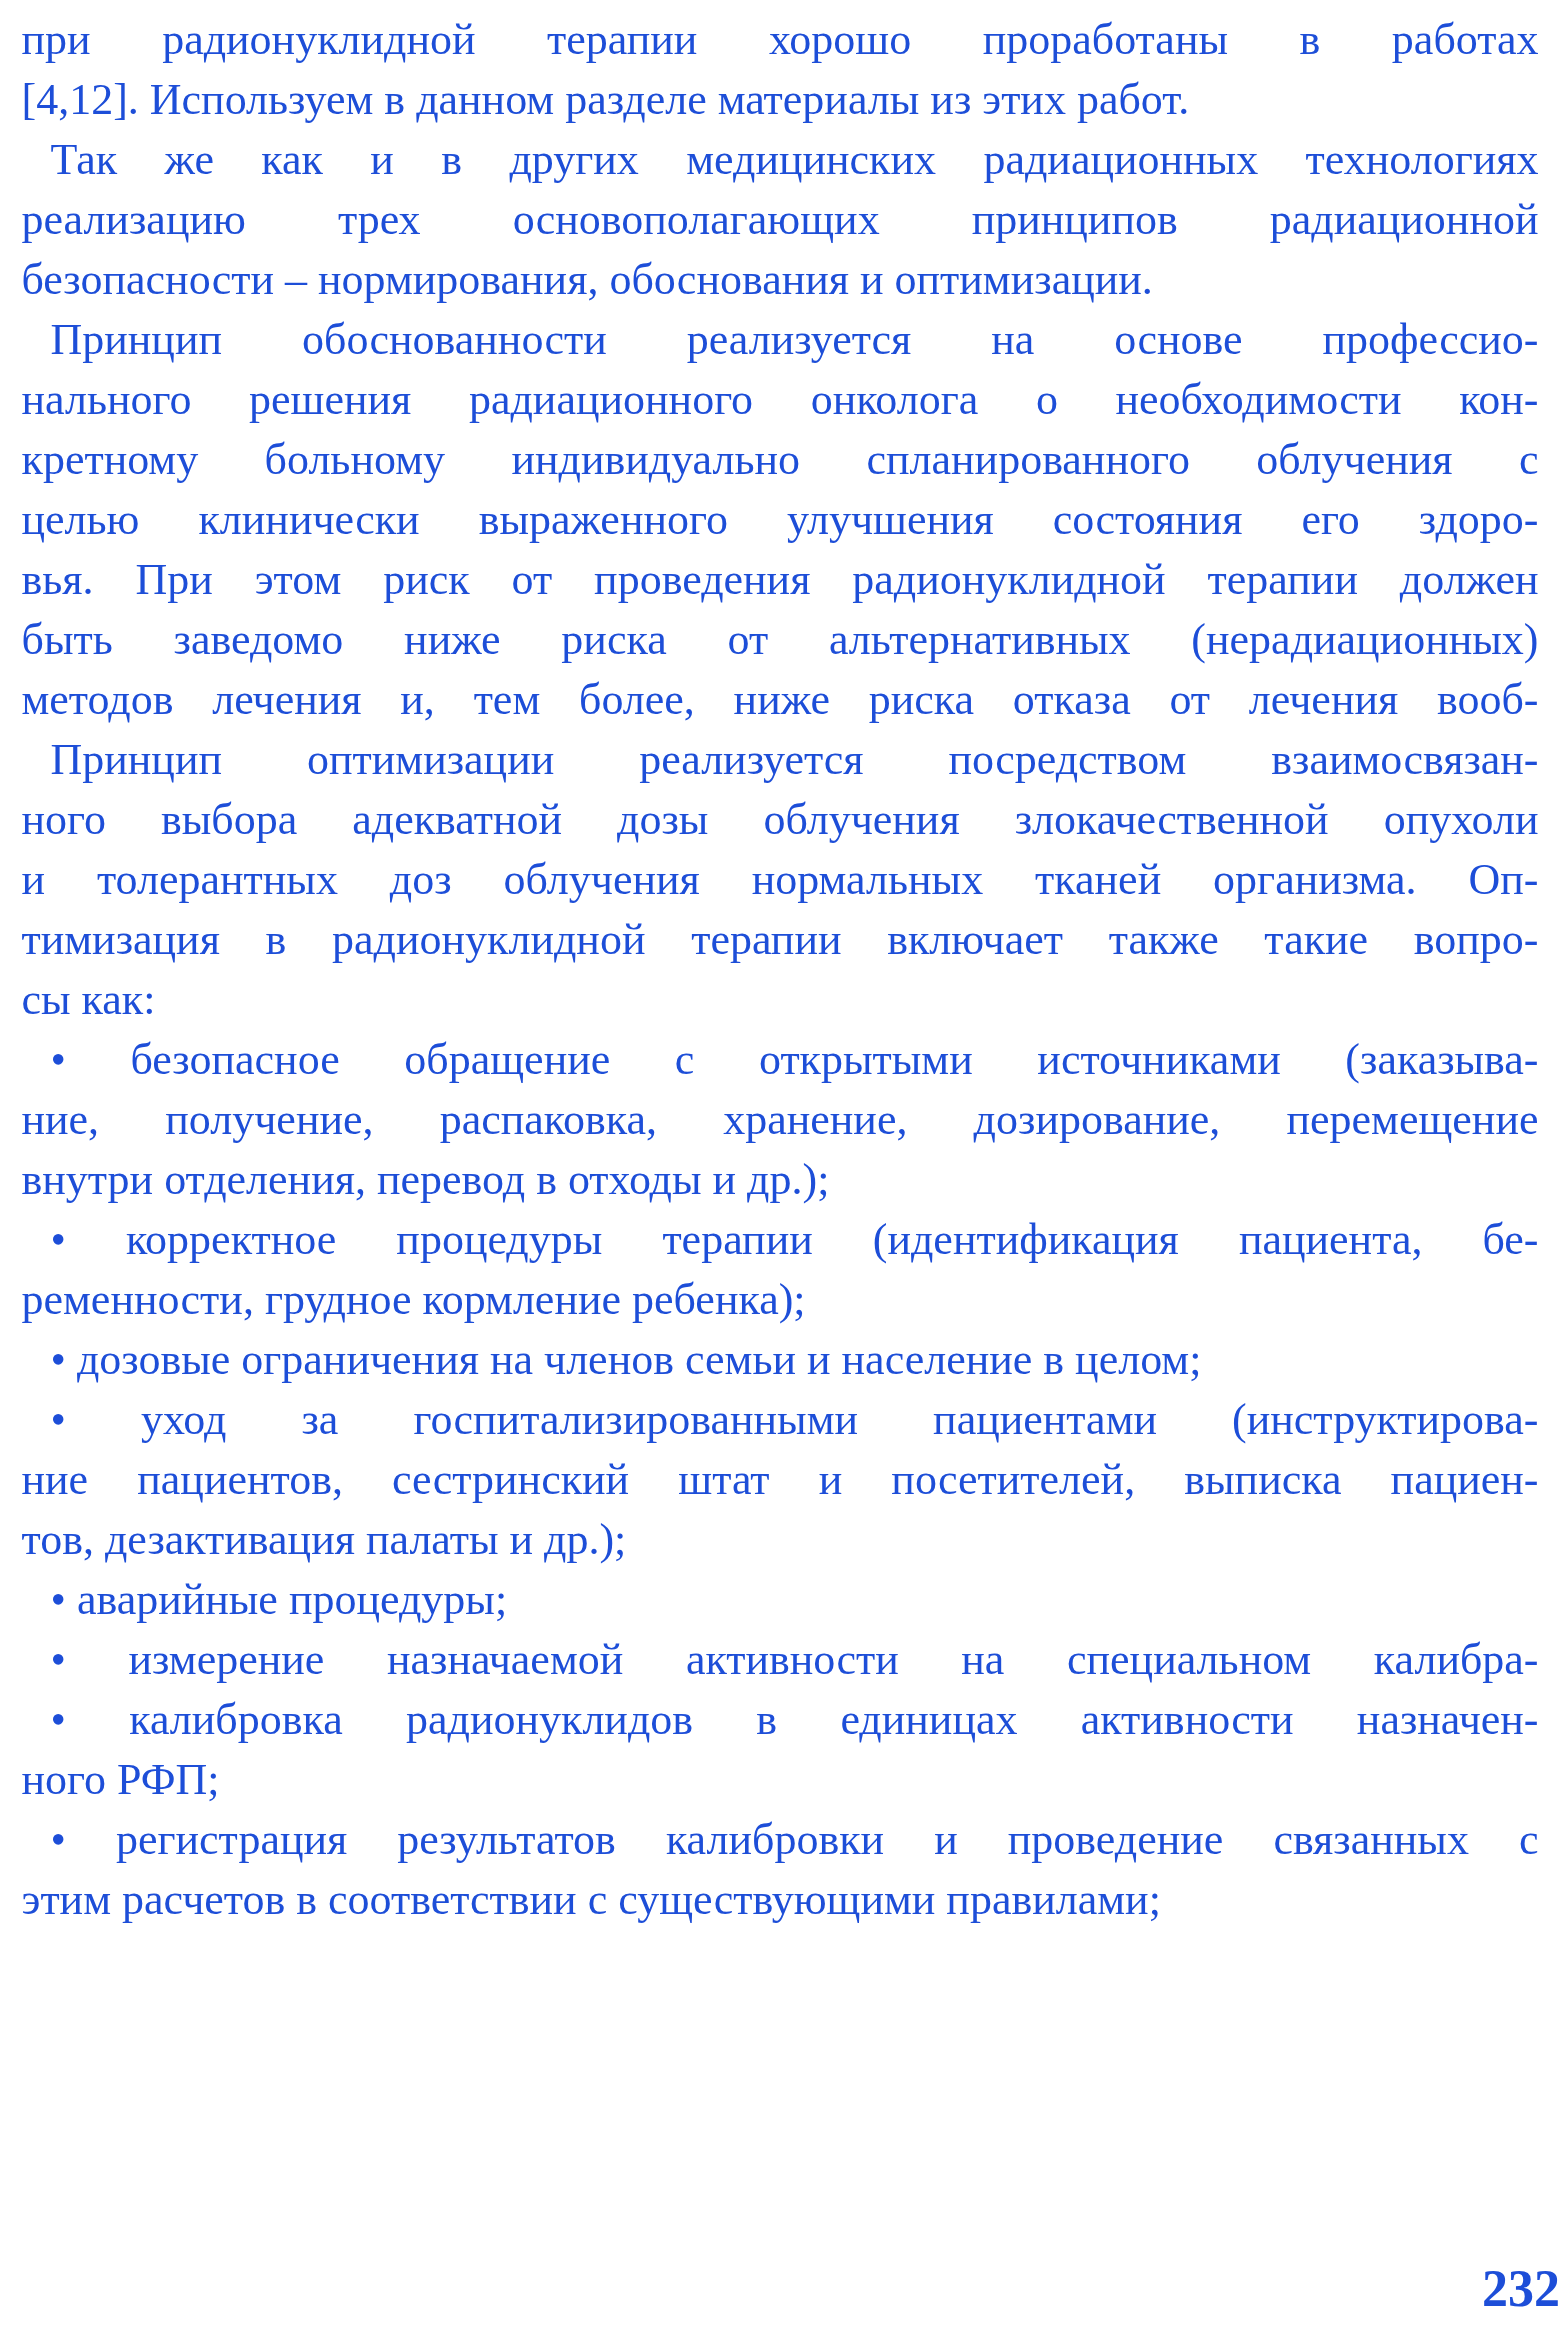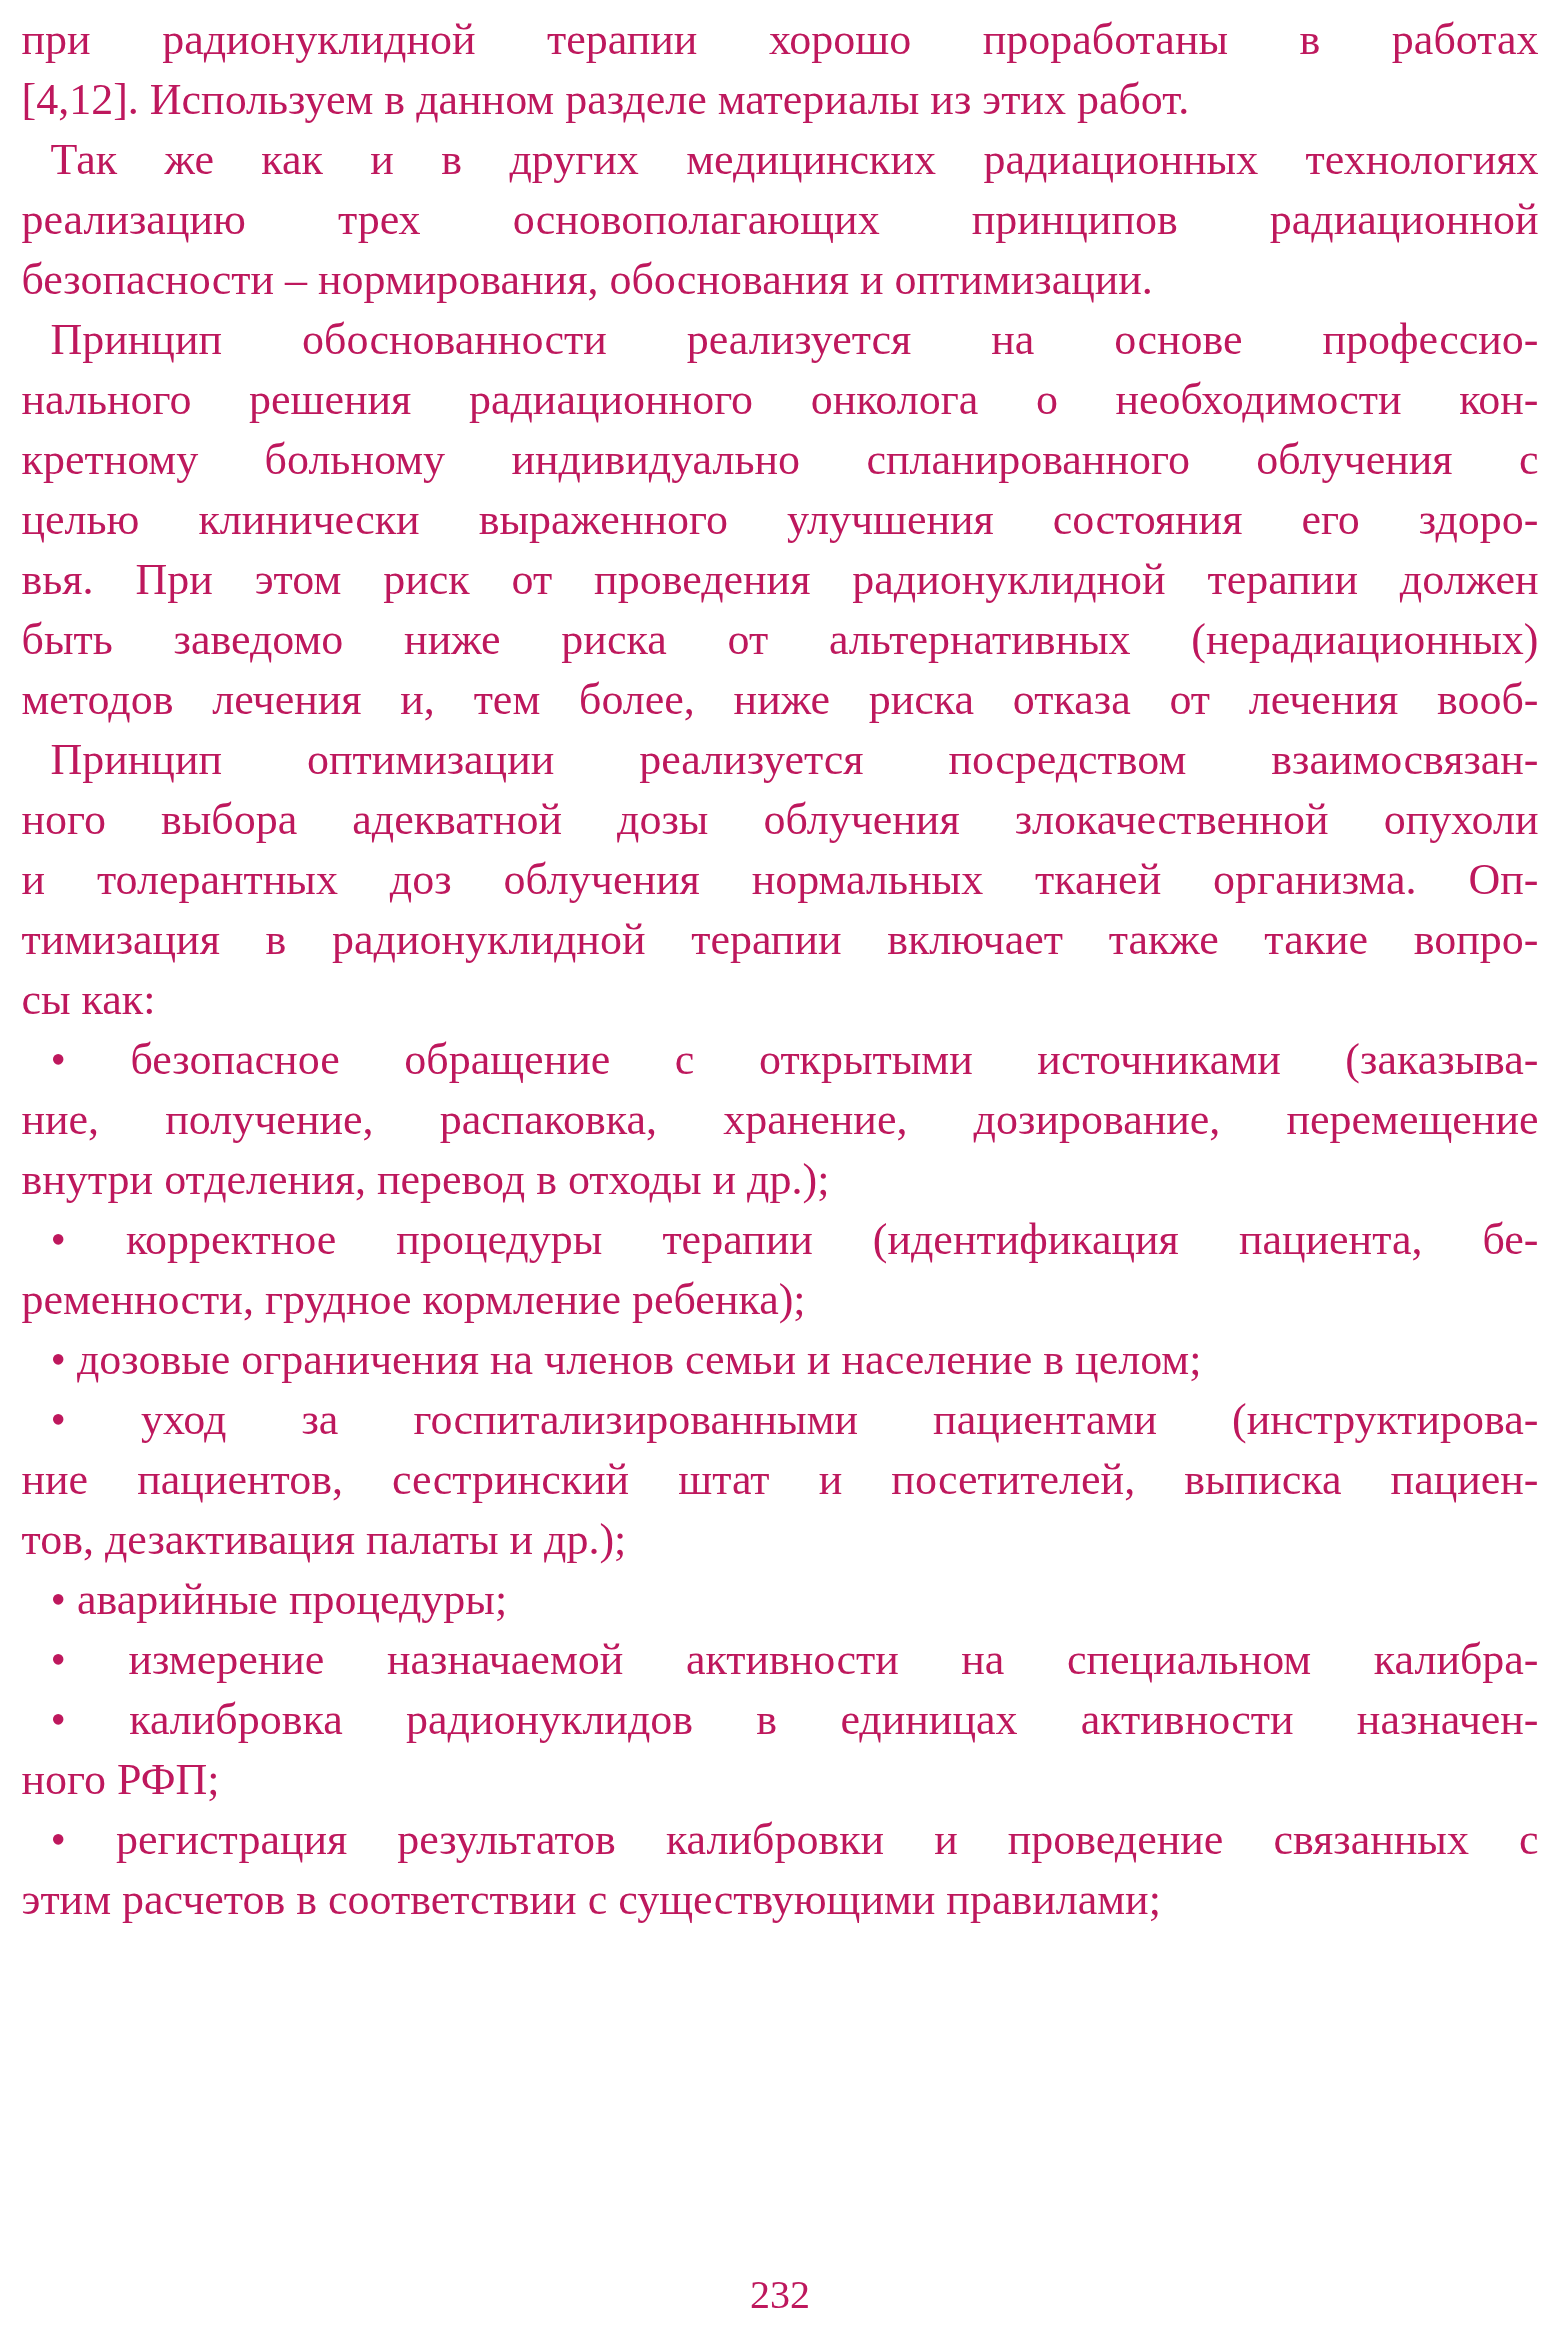--- a/index.html
+++ b/index.html
@@ -5,21 +5,21 @@
   html, body {
     margin: 0;
     padding: 0;
     background: #ffffff;
   }
   .page {
     position: relative;
     width: 1560px;
     height: 2331px;
     background: #ffffff;
-    color: #be185d;
+    color: #1d4ed8;
     font-family: "Liberation Serif", "DejaVu Serif", serif;
     overflow: hidden;
   }
   .text-block {
     position: absolute;
     top: 9.8px;
     left: 21.5px;
     width: 1517px;
     font-size: 44px;
     line-height: 60px;
@@ -40,23 +40,24 @@
   }
   
   .i {
     text-indent: 29px;
   }
   .page-number {
     position: absolute;
     left: 0;
     right: 0;
     bottom: 15.6px;
-    text-align: center;
-    font-size: 40px;
+    text-align: right;
+    font-size: 52px;
     line-height: 1;
+    font-weight: bold;
   }
 </style>
 </head>
 <body>
 
 <div class="page">
   <div class="text-block">
     <div class="ln j">при радионуклидной терапии хорошо проработаны в работах</div>
     <div class="ln l">[4,12]. Используем в данном разделе материалы из этих работ.</div>
     <div class="ln j i">Так же как и в других медицинских радиационных технологиях</div>

